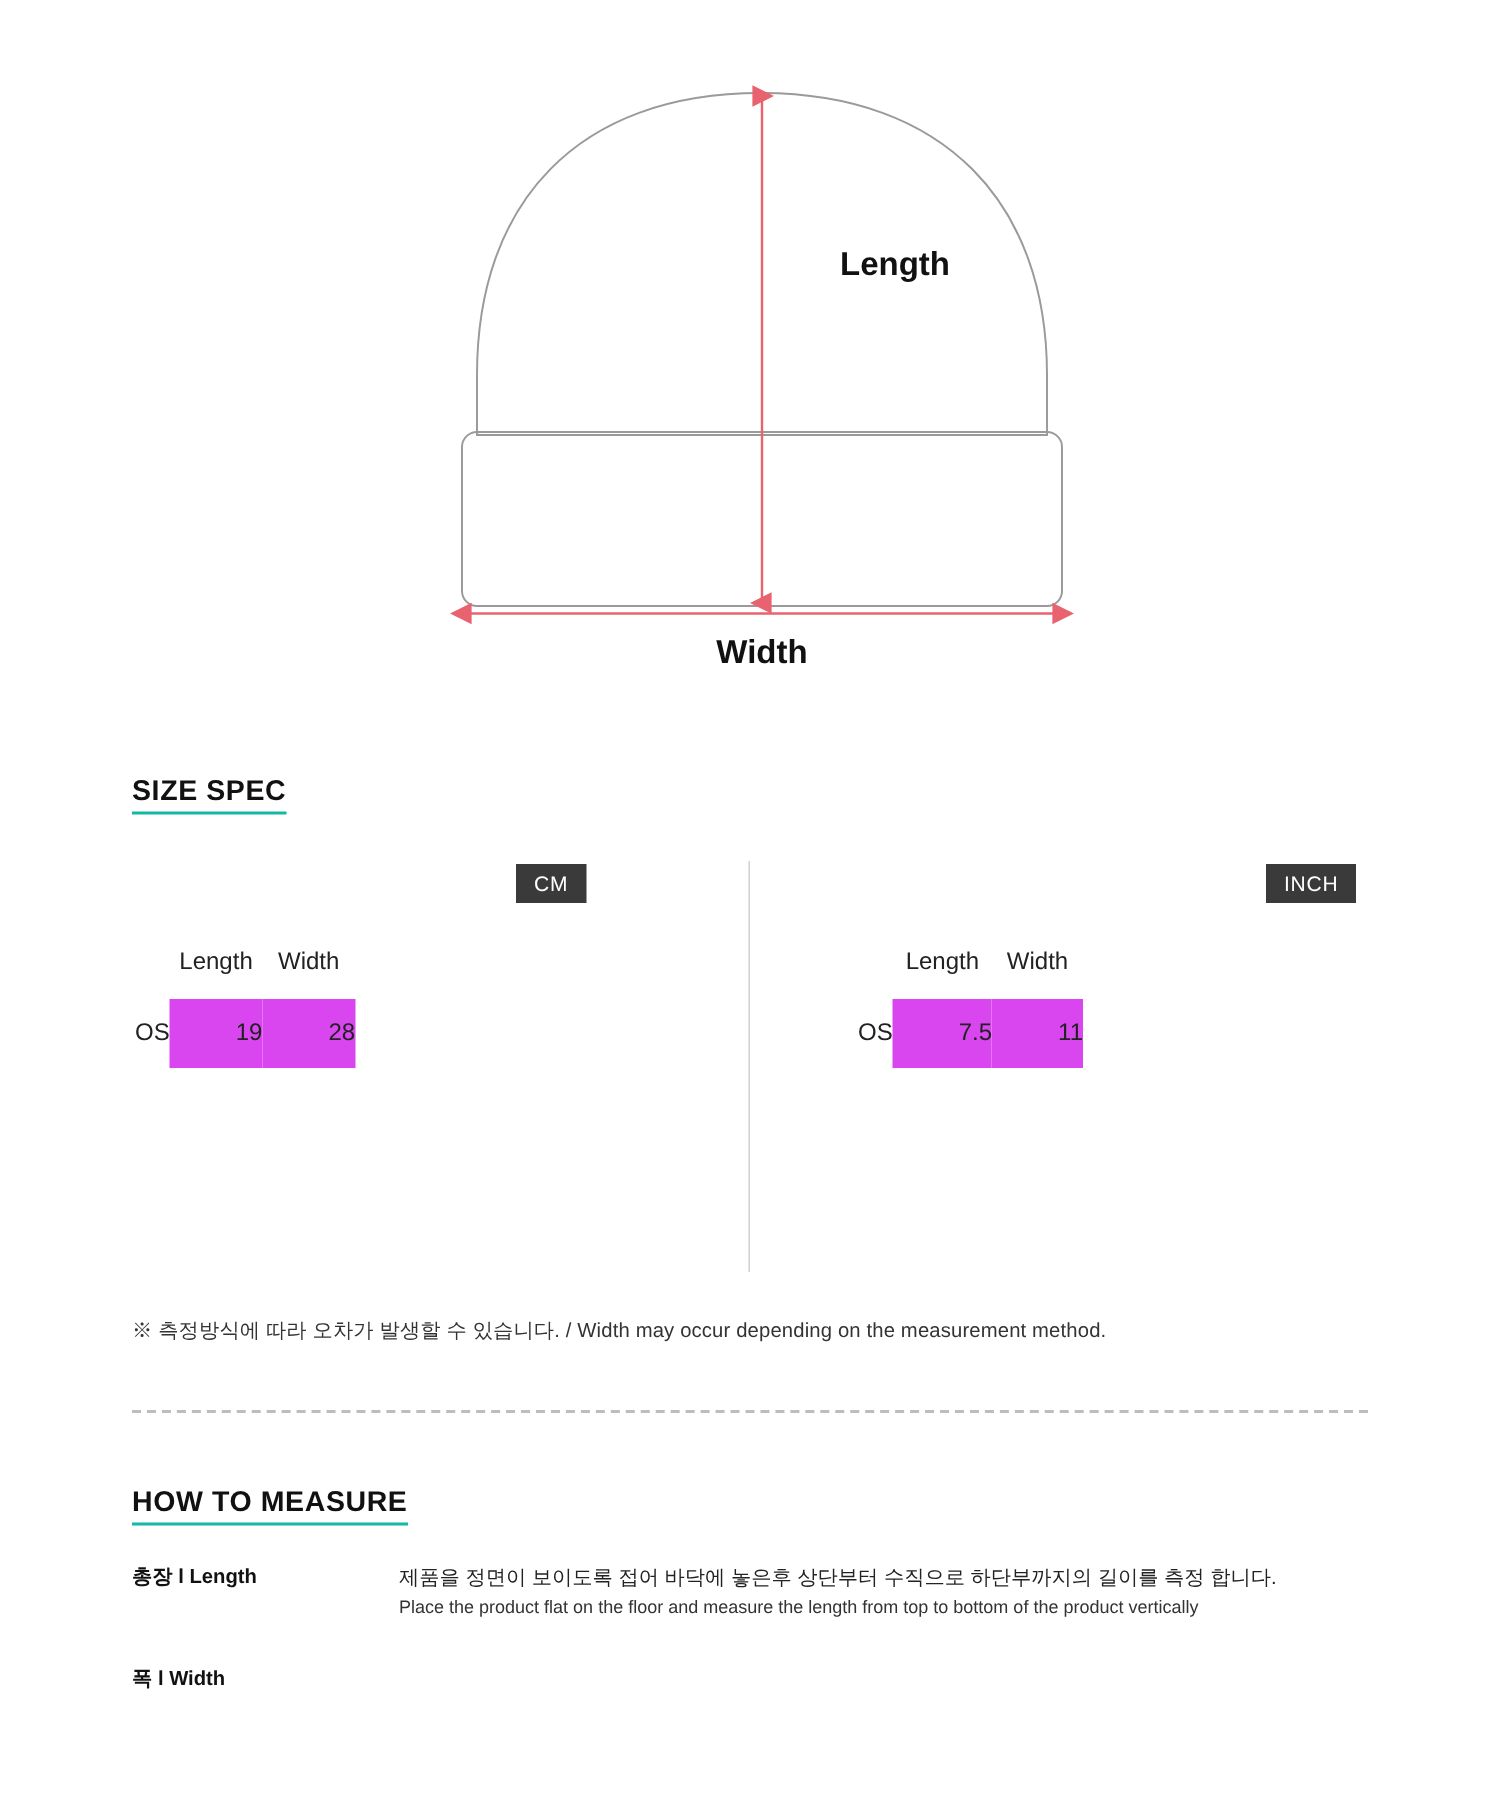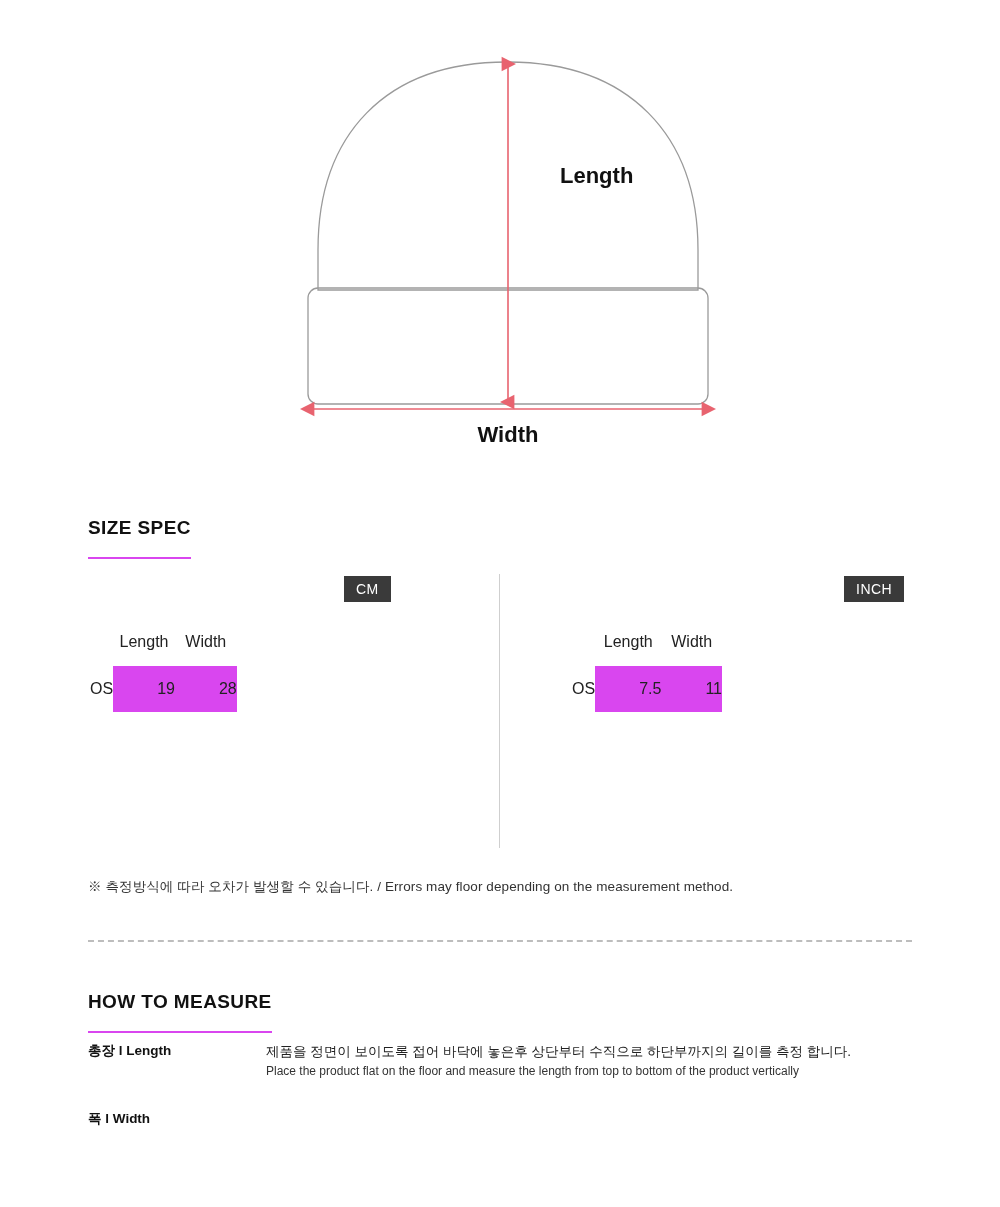--- a/index.html
+++ b/index.html
@@ -25,22 +25,22 @@
     height: 470px;
   }
 
   
   .section-title {
     position: absolute;
     font-size: 19px;
     font-weight: bold;
     letter-spacing: 0.4px;
     color: #111;
-    border-bottom: 2px solid #d946ef;
-    padding-bottom: 18px;
+    border-bottom: 2px solid #14b8a6;
+    padding-bottom: 2px;
     line-height: 1.1;
   }
   #size-spec-title { left: 88px; top: 518px; }
   #how-to-title { left: 88px; top: 992px; }
 
   
   .tables-wrap {
     position: absolute;
     left: 0;
     top: 566px;
@@ -234,21 +234,21 @@
         <tr>
           <td class="rowhead">OS</td>
           <td class="val">7.5</td>
           <td class="val">11</td>
         </tr>
       </tbody>
     </table>
   </div>
 </div>
 
-<div class="note">※ 측정방식에 따라 오차가 발생할 수 있습니다. / Errors may floor depending on the measurement method.</div>
+<div class="note">※ 측정방식에 따라 오차가 발생할 수 있습니다. / Width may occur depending on the measurement method.</div>
 
 <div class="dashed-divider"></div>
 
 <div class="section-title" id="how-to-title">HOW TO MEASURE</div>
 
 <div class="measure-list">
   <div class="measure-row">
     <div class="measure-label">총장 l Length</div>
     <div class="measure-desc">
       <div class="measure-ko">제품을 정면이 보이도록 접어 바닥에 놓은후 상단부터 수직으로 하단부까지의 길이를 측정 합니다.</div>

